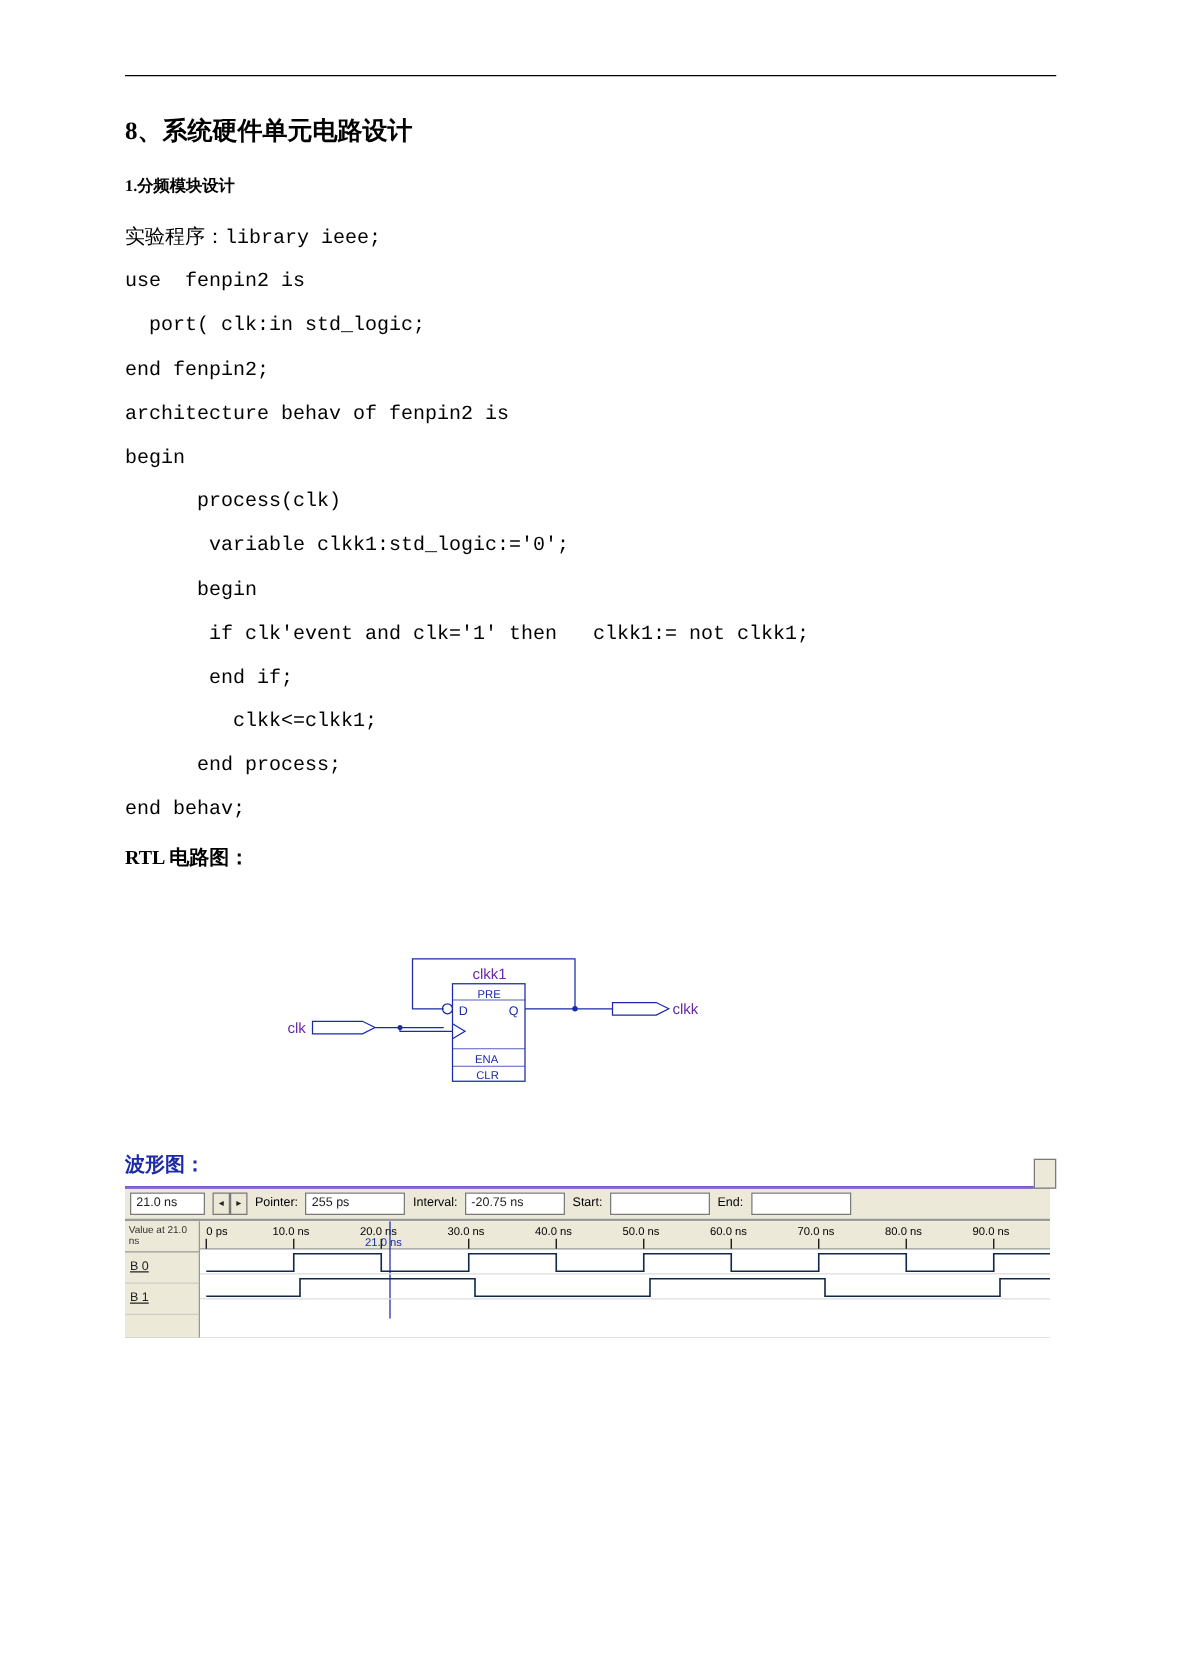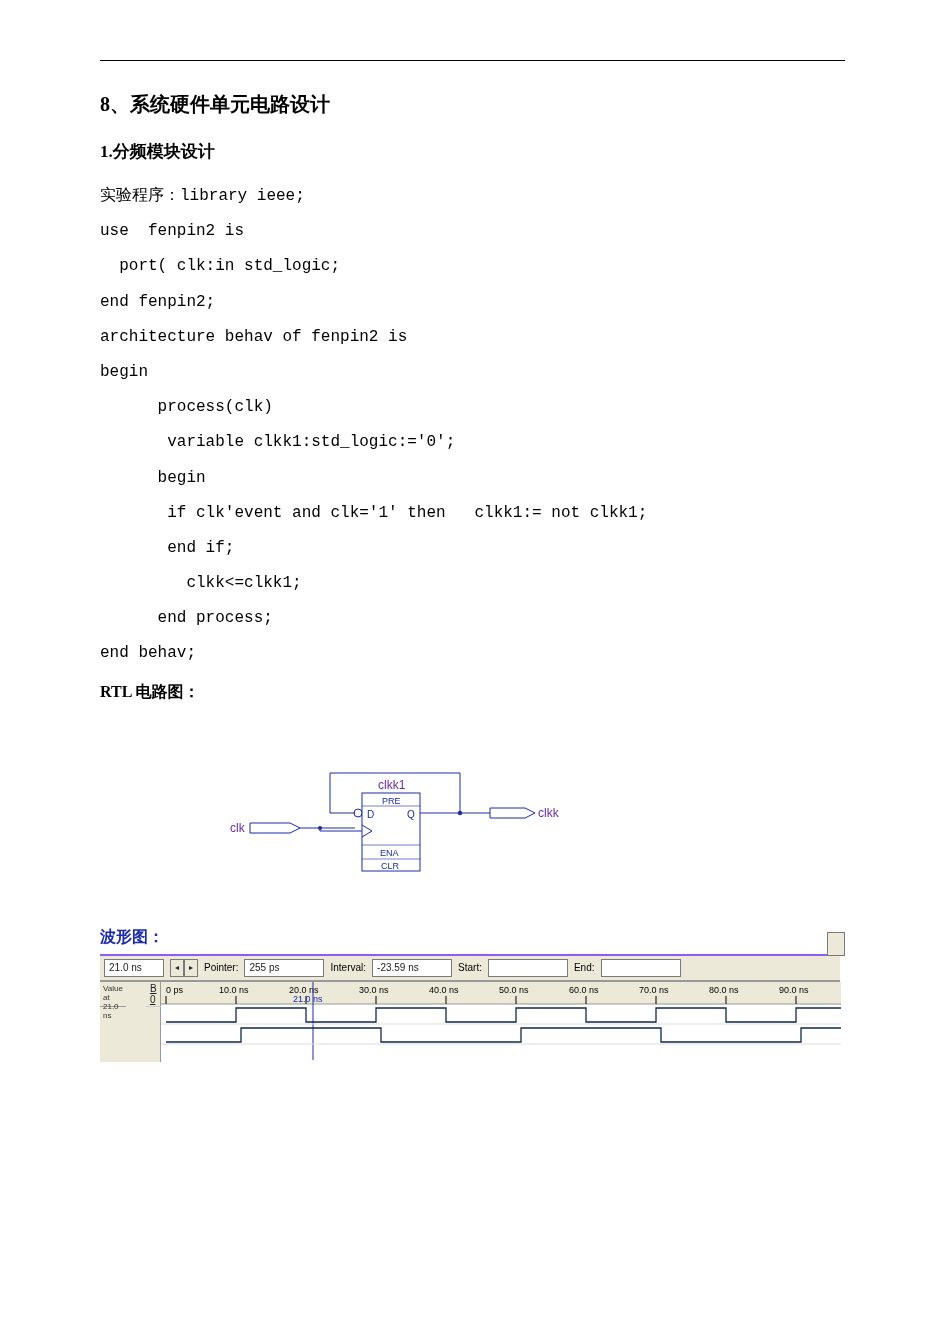--- a/index.html
+++ b/index.html
@@ -17,21 +17,21 @@
     border-top: 1.5px solid #000;
     margin: 0 0 30px 0;
   }
   .h2 {
     font-size: 20px;
     font-weight: bold;
     margin: 18px 0 22px 0;
     font-family: "SimSun", "宋体", serif;
   }
   .h3 {
-    font-size: 17px;
+    font-size: 13px;
     font-weight: bold;
     margin: 14px 0 14px 0;
   }
   .line {
     font-size: 16px;
     line-height: 2.2;
     white-space: pre;
     font-family: "Courier New", monospace;
   }
   .cn {
@@ -102,21 +102,21 @@
   .wave-body {
     display: flex;
     background: #fff;
     border-top: 1px solid #999;
   }
   .wave-left {
     width: 60px;
     border-right: 1px solid #999;
     background: #ece9d8;
     display: flex;
-    gap: 20px;
+    flex-direction: column;
   }
   .wave-left .hdr {
     font-size: 8px;
     color: #333;
     padding: 2px 3px;
     border-bottom: 1px solid #999;
     height: 20px;
     line-height: 9px;
   }
   .wave-left .sigrow {
@@ -220,21 +220,21 @@
     <div class="wave-scroll-end"></div>
     <div class="wave-toolbar">
       <span class="field">21.0 ns</span>
       <span class="btns">
         <span class="btn">◂</span>
         <span class="btn">▸</span>
       </span>
       <span class="lbl">Pointer:</span>
       <span class="field" style="min-width:70px">255 ps</span>
       <span class="lbl">Interval:</span>
-      <span class="field" style="min-width:70px">-23.59 ns</span>
+      <span class="field" style="min-width:70px">-20.75 ns</span>
       <span class="lbl">Start:</span>
       <span class="field" style="min-width:70px"></span>
       <span class="lbl">End:</span>
       <span class="field" style="min-width:70px"></span>
     </div>
 
     <div class="wave-body">
       <div class="wave-left">
         <div class="hdr">Value at
 21.0 ns</div>

